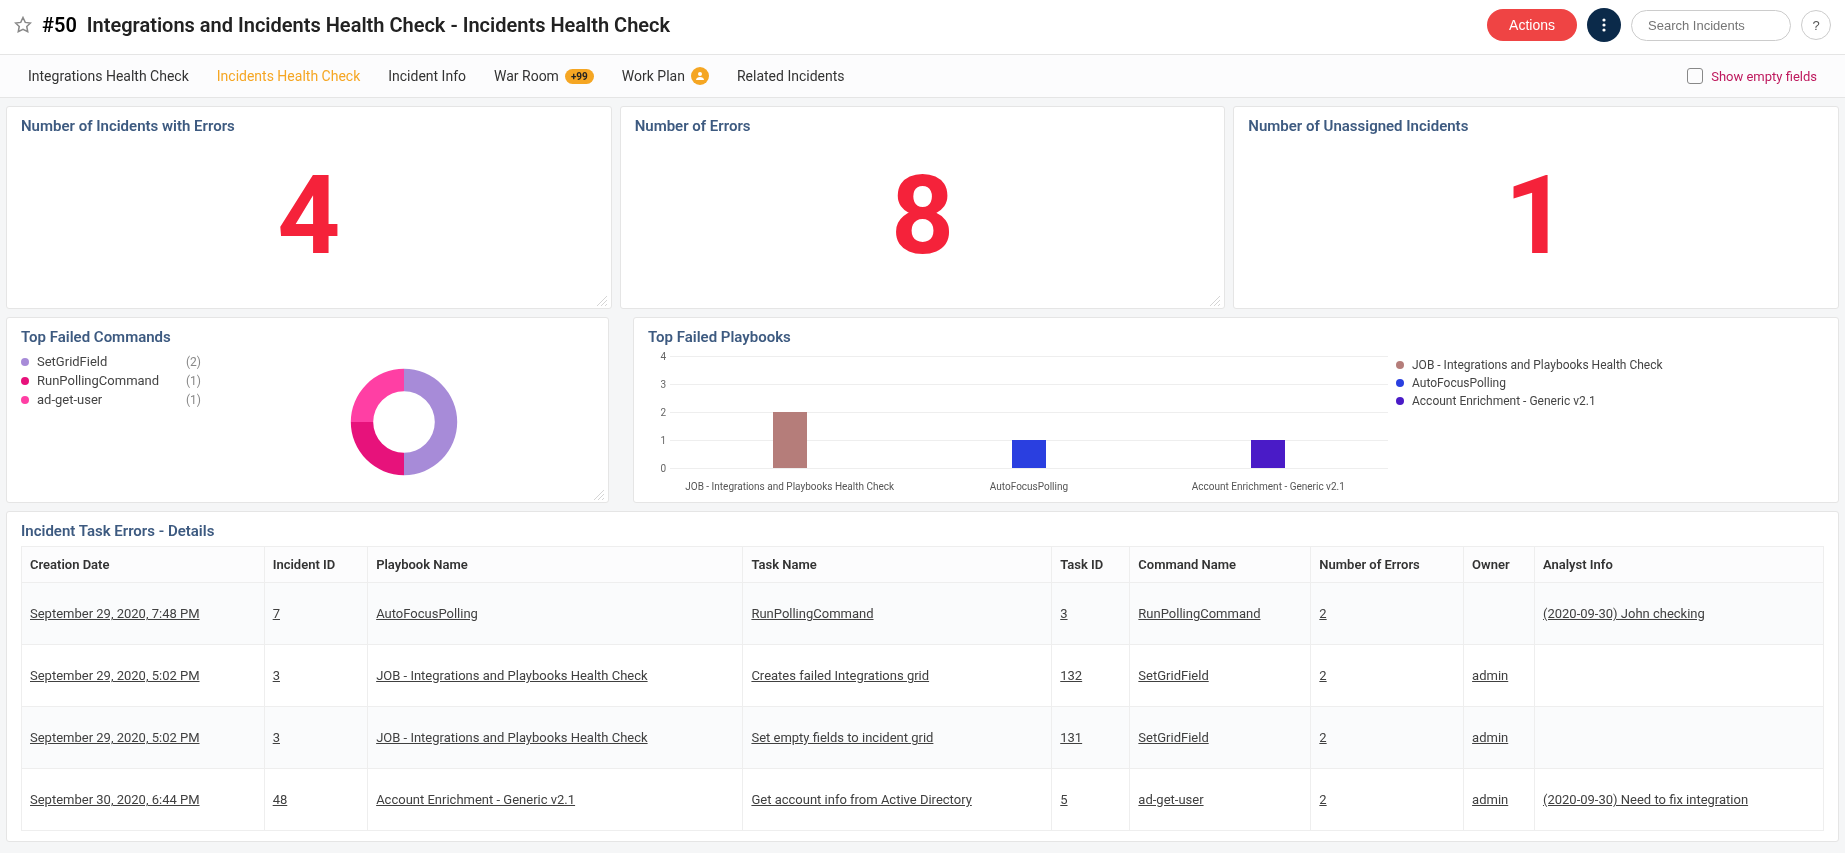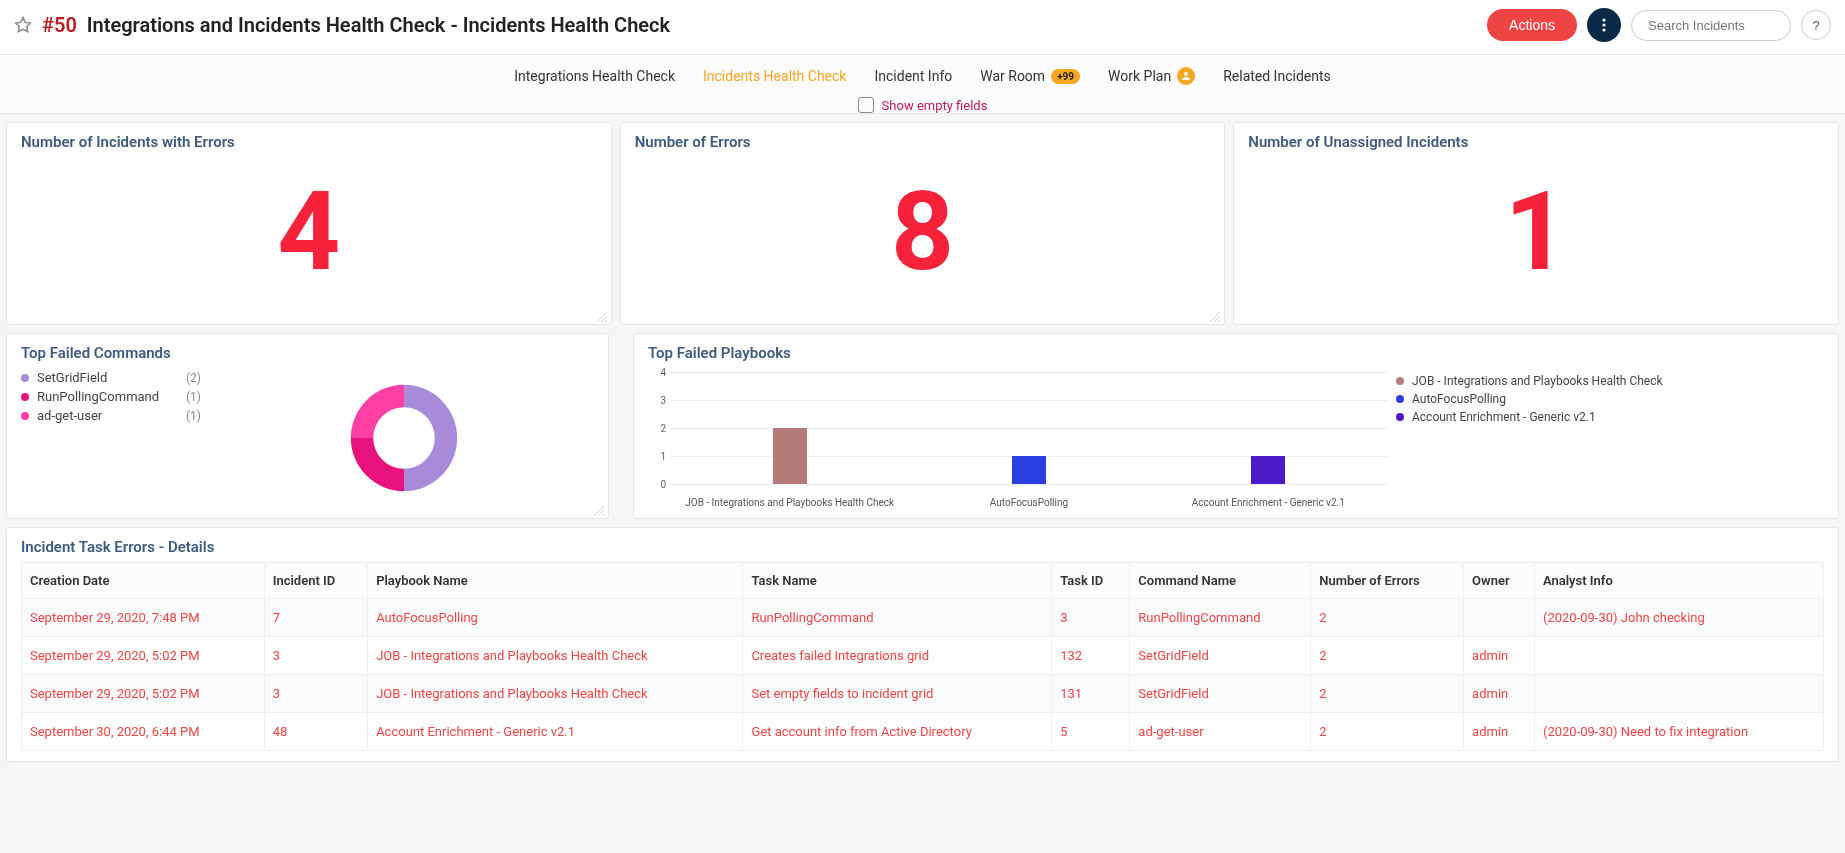--- a/index.html
+++ b/index.html
@@ -2,30 +2,30 @@
 <html><head>
 <meta charset="utf-8">
 <style>
   * { box-sizing: border-box; margin: 0; padding: 0; }
   body { font-family: -apple-system, BlinkMacSystemFont, "Segoe UI", Roboto, Arial, sans-serif; background: #f5f6f7; color: #333; font-size: 13px; }
 
   
   .header { display: flex; align-items: center; padding: 8px 14px 12px; background: #fff; }
   .header-left { display: flex; align-items: center; gap: 10px; flex: 1; }
   .star-icon { width: 18px; height: 18px; color: #888; cursor: pointer; }
-  .incident-id { font-size: 20px; font-weight: 600; color: #b91c1c; }
+  .incident-id { font-size: 20px; font-weight: 600; color: #000000; }
   .incident-title { font-size: 20px; font-weight: 600; color: #222; }
   .header-right { display: flex; align-items: center; gap: 10px; }
   .btn-actions { background: #ef4444; color: #fff; border: none; border-radius: 20px; padding: 8px 22px; font-size: 14px; cursor: pointer; }
   .btn-icon-round { width: 34px; height: 34px; border-radius: 50%; background: #0b2a4a; color: #fff; display: flex; align-items: center; justify-content: center; cursor: pointer; border: none; }
   .search-box { border: 1px solid #ccc; border-radius: 18px; padding: 7px 16px; width: 160px; font-size: 13px; color: #555; }
   .btn-help { width: 30px; height: 30px; border: 1px solid #ccc; border-radius: 50%; background: #fff; color: #555; font-size: 13px; cursor: pointer; }
 
   
-  .tabs-row { display: flex; align-items: center; border-top: 1px solid #e5e5e5; border-bottom: 1px solid #e5e5e5; padding: 0 28px; background: #fcfcfd; flex-direction: column; }
+  .tabs-row { display: flex; align-items: center; border-top: 1px solid #e5e5e5; border-bottom: 1px solid #e5e5e5; padding: 0 28px; background: #fcfcfd; }
   .tabs { display: flex; gap: 28px; flex: 1; }
   .tab { padding: 12px 0; font-size: 14px; color: #333; cursor: pointer; display: flex; align-items: center; gap: 6px; }
   .tab.active { color: #f5a623; }
   .badge-99 { background: #f5a623; color: #222; font-size: 10px; font-weight: 700; border-radius: 10px; padding: 2px 6px; }
   .avatar-mini { width: 18px; height: 18px; border-radius: 50%; background: #f5a623; display: inline-flex; align-items: center; justify-content: center; }
   .avatar-mini svg { width: 12px; height: 12px; fill: #fff; }
   .show-empty { display: flex; align-items: center; gap: 8px; font-size: 13px; color: #be185d; }
   .checkbox { width: 16px; height: 16px; border: 1.5px solid #888; border-radius: 3px; cursor: pointer; }
 
   
@@ -58,21 +58,21 @@
   .bar { width: 34px; }
   .xlabels { position: absolute; left: 22px; right: 0; bottom: 0; display: flex; }
   .xlabel { flex: 1; text-align: center; font-size: 10px; color: #555; }
   .bar-legend { flex: 1; padding-top: 4px; }
   .bar-legend-item { display: flex; align-items: center; font-size: 12px; color: #444; padding: 2px 0; }
   .bar-legend-dot { width: 8px; height: 8px; border-radius: 50%; margin-right: 8px; }
 
   
   .tbl { width: 100%; border-collapse: collapse; margin-top: 6px; font-size: 13px; }
   .tbl th { text-align: left; font-weight: 600; padding: 10px 8px; border: 1px solid #eee; background: #fcfcfd; color: #333; }
-  .tbl td { padding: 11px 8px; border: 1px solid #eee; color: #ef4444; }
+  .tbl td { padding: 23px 8px; border: 1px solid #eee; color: #404040; text-decoration: underline; }
   .tbl tbody tr:nth-child(odd) td { background: #fafbfc; }
 </style>
 </head>
 <body>
 
 <div class="header">
   <div class="header-left">
     <span class="star-icon">
       <svg viewBox="0 0 24 24" fill="none" stroke="currentColor" stroke-width="2">
           <polygon points="12 2 15 8.5 22 9.3 17 14 18.3 21 12 17.8 5.7 21 7 14 2 9.3 9 8.5 12 2"></polygon>

